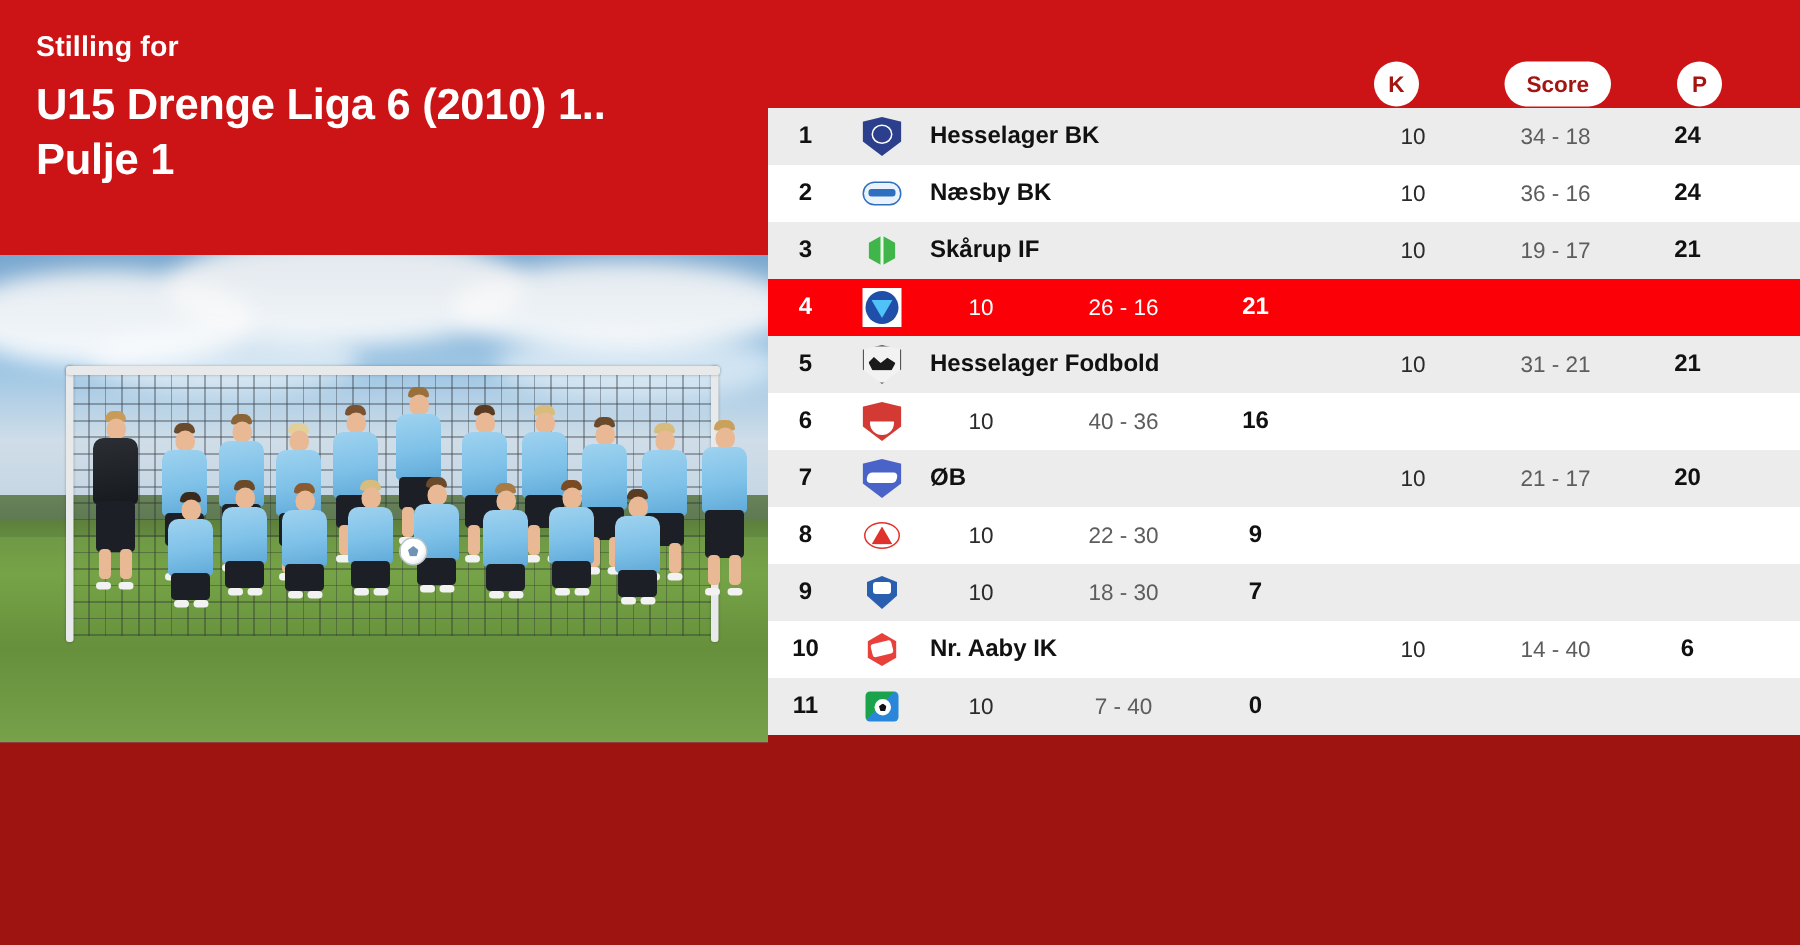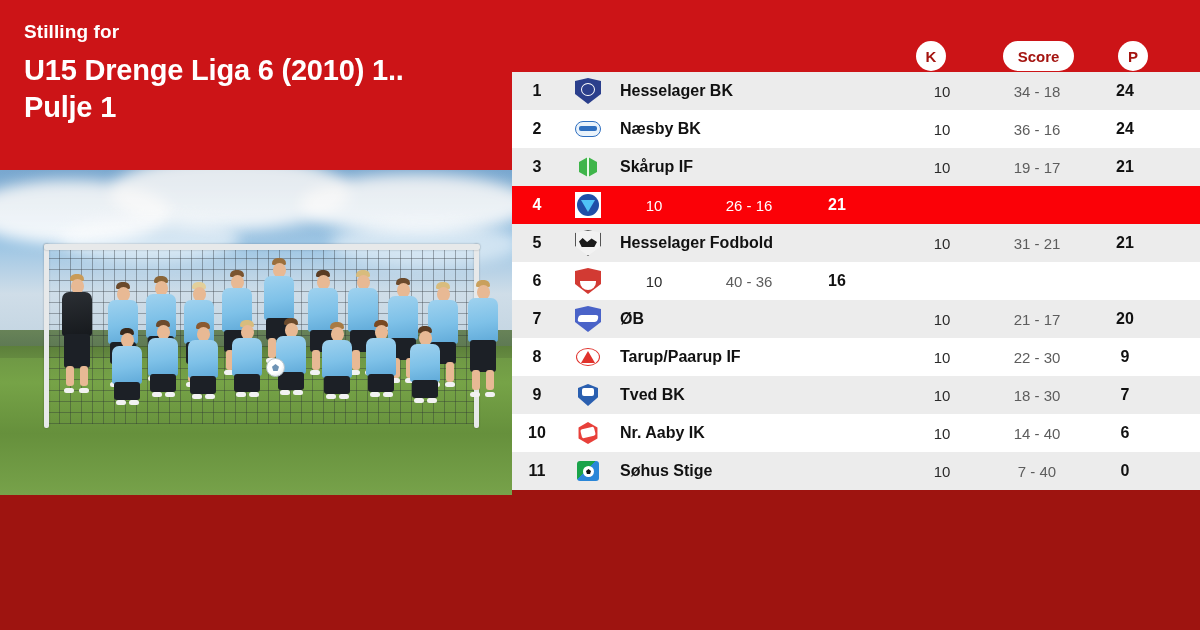--- a/index.html
+++ b/index.html
@@ -472,35 +472,33 @@
       <div class="c-tail"></div>
     </div>
     <div class="row">
       <div class="c-pos">8</div>
       <div class="c-logo">
         <div class="crest">
           <div style="position:absolute;left:1px;top:4px;width:24px;height:18px;border:1.6px solid #e0322c;border-radius:50%"></div>
           <div style="position:absolute;left:6px;top:7px;width:14px;height:12px;background:#e0322c;clip-path:polygon(50% 0,100% 100%,0 100%)"></div>
         </div>
       </div>
-      <div class="c-team">Tarup/Paarup IF</div>
       <div class="c-k">10</div>
       <div class="c-score">22 - 30</div>
       <div class="c-p">9</div>
       <div class="c-tail"></div>
     </div>
     <div class="row alt">
       <div class="c-pos">9</div>
       <div class="c-logo">
         <div class="crest">
           <div style="position:absolute;left:3px;top:2px;width:20px;height:22px;background:#2a5fb0;clip-path:polygon(50% 0,100% 18%,100% 60%,50% 100%,0 60%,0 18%)"></div>
           <div style="position:absolute;left:7px;top:6px;width:12px;height:8px;background:#fff;border-radius:2px"></div>
         </div>
       </div>
-      <div class="c-team">Tved BK</div>
       <div class="c-k">10</div>
       <div class="c-score">18 - 30</div>
       <div class="c-p">7</div>
       <div class="c-tail"></div>
     </div>
     <div class="row">
       <div class="c-pos">10</div>
       <div class="c-logo">
         <div class="crest">
           <div style="position:absolute;left:2px;top:2px;width:22px;height:22px;background:#e8403a;clip-path:polygon(50% 0,93% 25%,93% 75%,50% 100%,7% 75%,7% 25%)"></div>
@@ -515,21 +513,20 @@
     </div>
     <div class="row alt">
       <div class="c-pos">11</div>
       <div class="c-logo">
         <div class="crest">
           <div style="position:absolute;left:2px;top:3px;width:22px;height:20px;background:linear-gradient(135deg,#1aa34a 0%,#1aa34a 45%,#2a86d8 45%,#2a86d8 100%);border-radius:3px"></div>
           <div style="position:absolute;left:8px;top:8px;width:11px;height:11px;border-radius:50%;background:#fff"></div>
           <div style="position:absolute;left:11px;top:11px;width:5px;height:5px;background:#111;clip-path:polygon(50% 0,100% 38%,81% 100%,19% 100%,0 38%)"></div>
         </div>
       </div>
-      <div class="c-team">Søhus Stige</div>
       <div class="c-k">10</div>
       <div class="c-score">7 - 40</div>
       <div class="c-p">0</div>
       <div class="c-tail"></div>
     </div>
   </div>
 
 <div id="footer">
   
   

